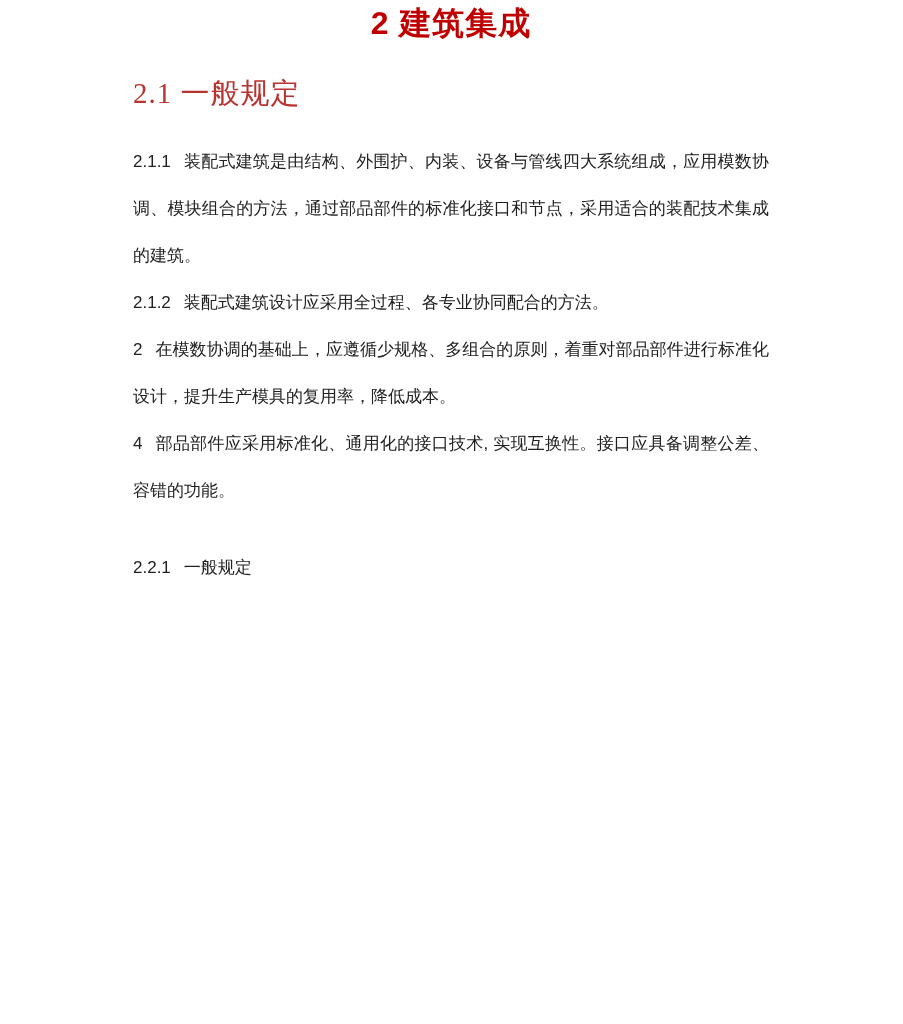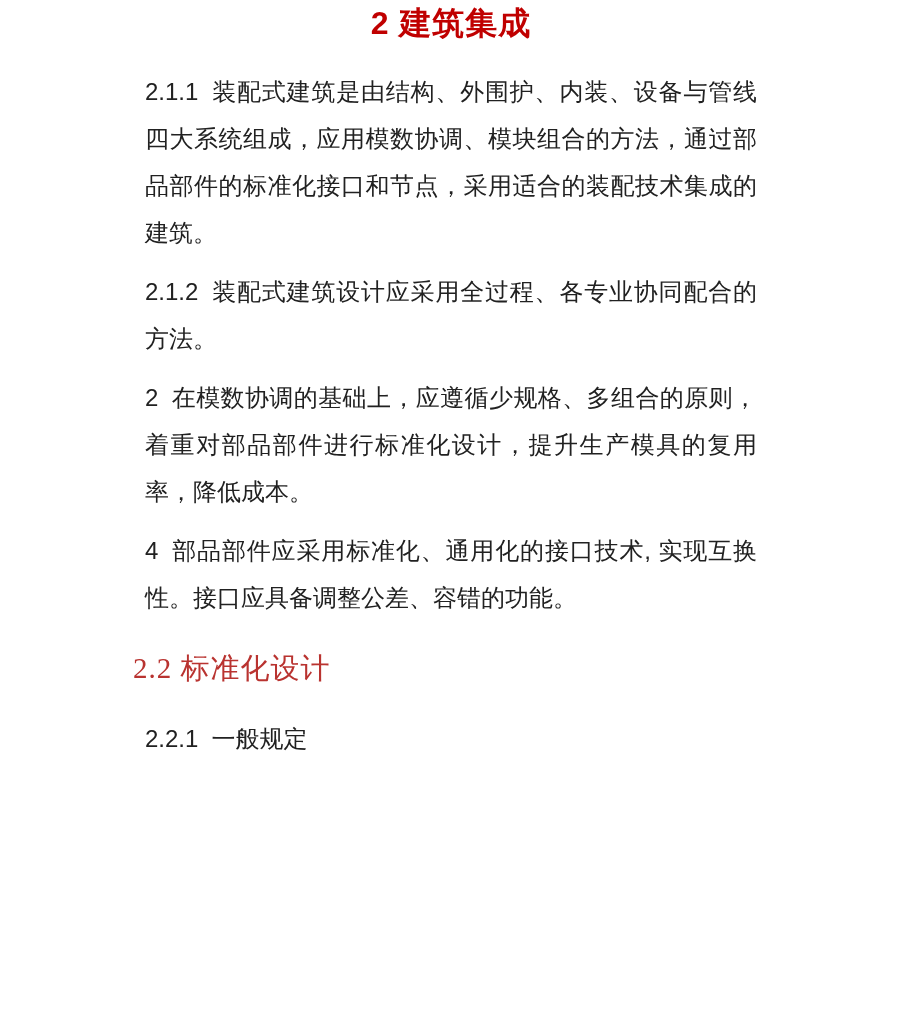--- a/index.html
+++ b/index.html
@@ -38,57 +38,57 @@
     letter-spacing: 1px;
     margin-top: 36px;
   }
   .section-heading.second {
     margin-top: 30px;
   }
   .body-block {
     margin-top: 28px;
   }
   .body-para {
-    margin: 12px;
-    font-size: 24px;
+    margin: 0;
+    font-size: 17px;
     line-height: 47px;
     color: var(--body-text, #212121);
     text-align: justify;
     text-align-last: left;
     word-break: break-all;
   }
   .para-num {
     padding-right: 13px;
   }
   .single-block {
     margin-top: 30px;
   }
 </style>
 </head>
 <body>
 
 <div class="page">
 
   <div class="doc-title">2 建筑集成</div>
 
+  <div class="section-heading">2.1 一般规定</div>
 
   <div class="body-block">
 
     <p class="body-para"><span class="para-num">2.1.1</span><span>装配式建筑是由结构、外围护、内装、设备与管线四大系统组成，应用模数协调、模块组合的方法，通过部品部件的标准化接口和节点，采用适合的装配技术集成的建筑。</span></p>
 
     <p class="body-para"><span class="para-num">2.1.2</span><span>装配式建筑设计应采用全过程、各专业协同配合的方法。</span></p>
 
 
 
     <p class="body-para"><span class="para-num">2</span><span>在模数协调的基础上，应遵循少规格、多组合的原则，着重对部品部件进行标准化设计，提升生产模具的复用率，降低成本。</span></p>
 
 
     <p class="body-para"><span class="para-num">4</span><span>部品部件应采用标准化、通用化的接口技术, 实现互换性。接口应具备调整公差、容错的功能。</span></p>
 
   </div>
 
-  <div class="section-heading second">2.2 标准化设计</div>
 
   <div class="single-block">
     <p class="body-para"><span class="para-num">2.2.1</span><span>一般规定</span></p>
   </div>
 
 </div>
 
 </body></html>

